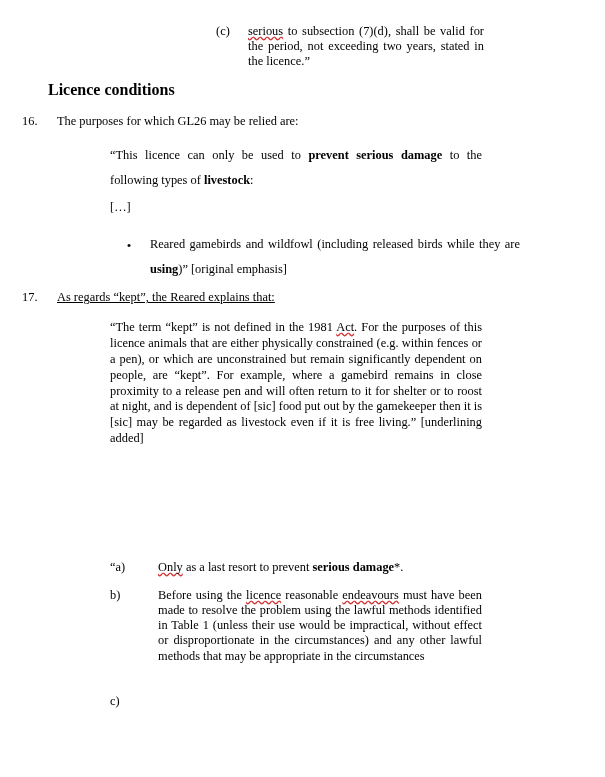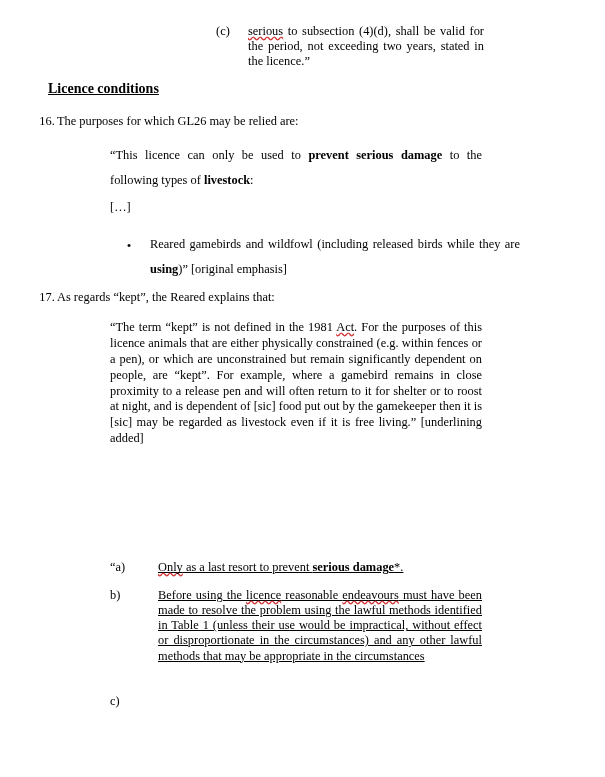--- a/index.html
+++ b/index.html
@@ -34,32 +34,31 @@
   
   .sp {
     text-decoration: underline;
     text-decoration-color: #d03030;
     text-decoration-style: wavy;
     text-decoration-skip-ink: none;
   }
 
   .heading {
     font-weight: bold;
-    text-decoration: underline;
-    font-size: 14px;
+    font-size: 16px;
   }
 
   
   .np { position: absolute; box-sizing: border-box; }
   .np .num {
     position: absolute;
-    left: 12px;
+    left: 0;
     top: 0;
     width: 26px;
-    text-align: center;
+    text-align: left;
   }
   .np .body {
     margin-left: 35px;
     display: block;
   }
 
   .quote {
     position: absolute;
     box-sizing: border-box;
   }
@@ -87,55 +86,54 @@
   }
   .lettered .lab {
     position: absolute;
     left: 0;
     top: 0;
     width: 30px;
   }
   .lettered .ltext {
     margin-left: 48px;
     display: block;
-    text-decoration: underline;
   }
 
   .lh-15 { line-height: 1.52; }
   .lh-12 { line-height: 1.22; }
 </style>
 </head>
 <body>
 
 <div class="page">
 
   <div class="quote lh-12 justify" style="left:216px; top:24px; width:268px;">
     <span style="position:absolute; left:0; top:0;">(c)</span>
-    <span style="display:block; margin-left:32px;"><span class="sp">serious</span><span> to subsection (4)(d), shall be valid for the period, not exceeding two years, stated in the licence.”</span></span>
+    <span style="display:block; margin-left:32px;"><span class="sp">serious</span><span> to subsection (7)(d), shall be valid for the period, not exceeding two years, stated in the licence.”</span></span>
   </div>
 
   <div class="blk heading" style="left:48px; top:81px;">Licence conditions</div>
 
   <div class="np lh-15" style="left:22px; top:112px; width:520px;">
     <span class="num">16.</span>
     <span class="body">The purposes for which GL26 may be relied are:</span>
   </div>
 
   <div class="quote lh-18 justify" style="left:110px; top:143px; width:372px; line-height:2.0;">
     <span><span>“This licence can only be used to </span><span class="bold">prevent serious damage</span><span> to the following types of </span><span class="bold">livestock</span><span>:</span></span>
   </div>
 
   <div class="quote" style="left:110px; top:200px; width:372px;">[…]</div>
 
   <div class="bullet-row justify" style="left:110px; top:232px; width:410px; line-height:2.0;">
     <span class="bdot" style="left:12px;">•</span>
     <span class="btext" style="margin-left:40px; display:block;"><span>Reared gamebirds and wildfowl (including released birds while they are </span><span class="bold">using</span><span>)” [original emphasis]</span></span>
   </div>
 
-  <div class="np lh-15" style="left:22px; top:288px; width:520px;">
+  <div class="np lh-15" style="left:22px; top:288px; width:520px;text-decoration:underline;">
     <span class="num">17.</span>
     <span class="body">As regards “kept”, the Reared explains that:</span>
   </div>
 
   <div class="quote justify lh-12" style="left:110px; top:320px; width:372px; line-height:1.28;">
     <span>“The term “kept” is not defined in the 1981 </span><span class="sp">Act</span><span>. For the purposes of this licence animals that are either physically constrained (e.g. within fences or a pen), or which are unconstrained but remain significantly dependent on people, are “kept”. For example, </span><span class="u">where a gamebird remains in close proximity to a release pen and will often return to it for shelter or to roost at night, and is dependent of [sic] food put out by the gamekeeper then it is [sic] may be regarded as livestock even if it is free living</span><span>.” [</span><span class="u">underlining</span><span> added]</span>
   </div>
 
 
   <div class="lettered justify lh-12" style="left:110px; top:560px; width:372px;">

